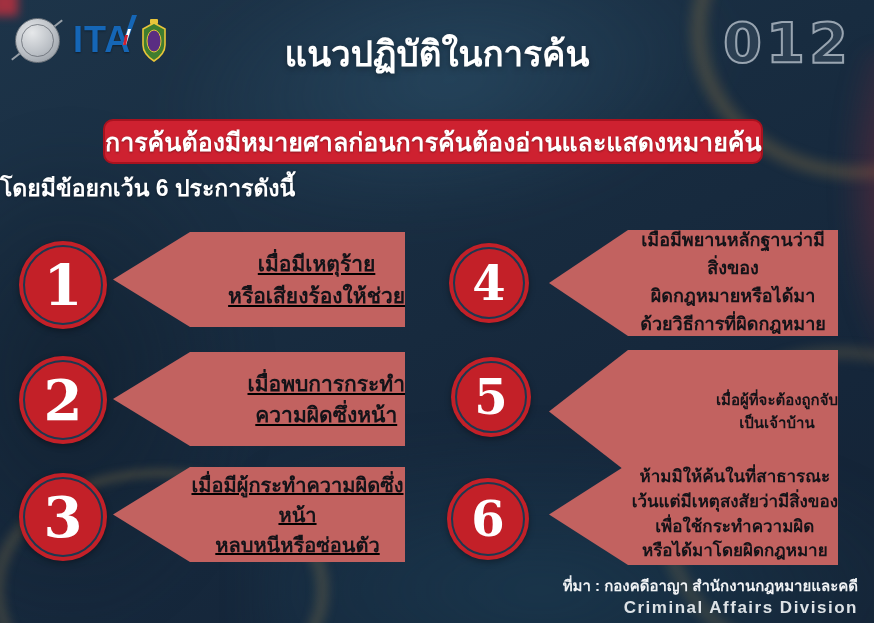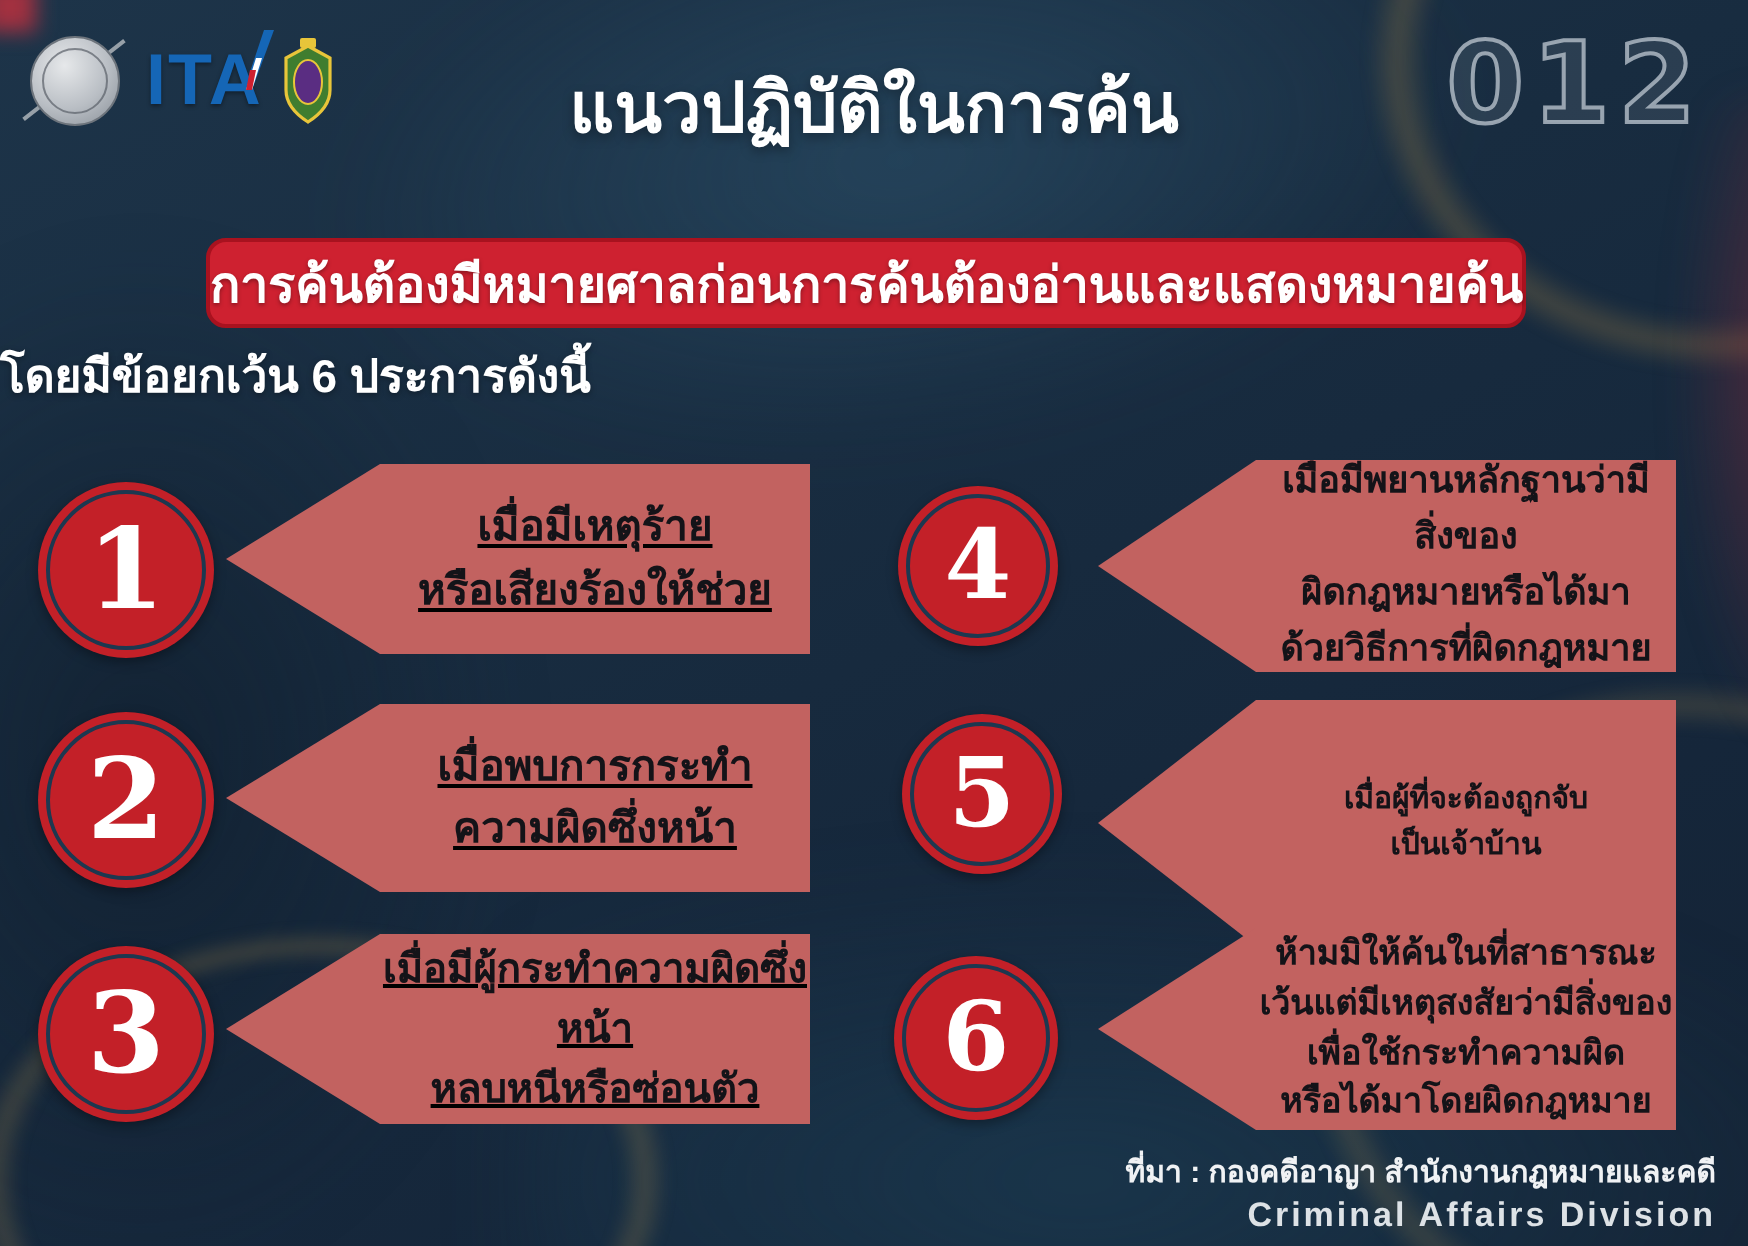--- a/index.html
+++ b/index.html
@@ -75,21 +75,21 @@
   .num { font-family:"DejaVu Serif","Liberation Serif",serif; font-weight:bold; color:#ffffff;
     line-height:1; position:relative; }
   .c-left  { left:19px;  width:88px; height:88px; }
   .c-left .num  { font-size:56px; }
   .c-right { width:80px; height:80px; }
   .c-right .num { font-size:48px; }
   #c1 { top:241px; } #c2 { top:356px; } #c3 { top:473px; }
   #c4 { left:449px; top:243px; } #c5 { left:451px; top:357px; } #c6 { left:447px; top:478px; width:82px; height:82px; }
 
   
-  .arrow-banner { background:#c26260; display:flex; align-items:center; justify-content:center;
+  .arrow-banner { background:#c26260; display:flex; align-items:center; justify-content:flex-end;
     text-align:center; }
   .ab-left  { left:113px; width:292px; padding-left:77px;
     clip-path:polygon(0 50%, 77px 0, 100% 0, 100% 100%, 77px 100%);text-decoration:underline; }
   .ab-right { left:549px; width:289px; padding-left:79px;
     clip-path:polygon(0 50%, 79px 0, 100% 0, 100% 100%, 79px 100%); }
   .banner-text { white-space:pre-line; color:#141318; font-weight:bold; line-height:1.5; }
   #b1 { top:232px; height:95px;  font-size:21px; }
   #b2 { top:352px; height:94px;  font-size:21px; }
   #b3 { top:467px; height:95px;  font-size:20px; }
   #b4 { top:230px; height:106px; font-size:18px; }

